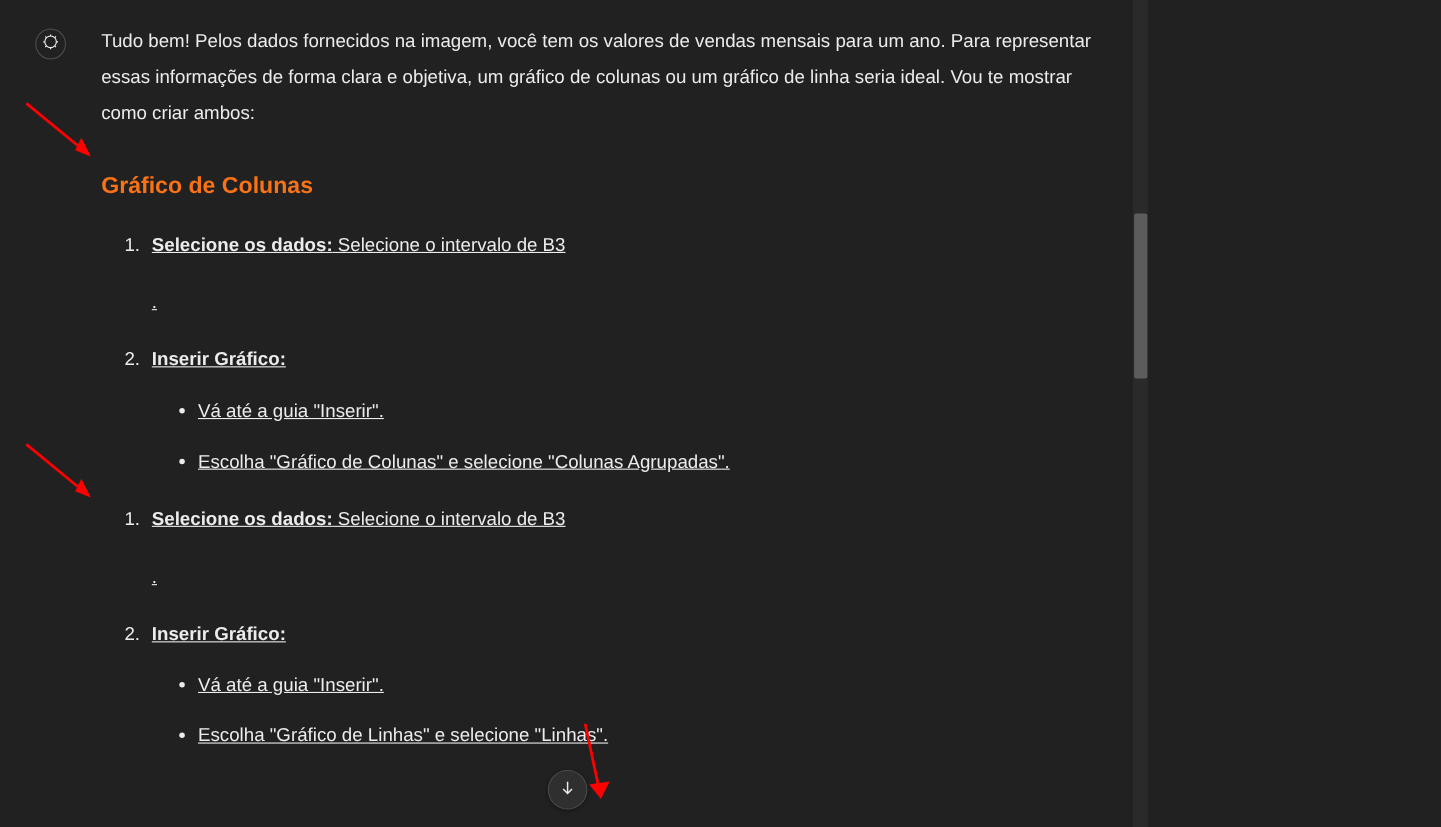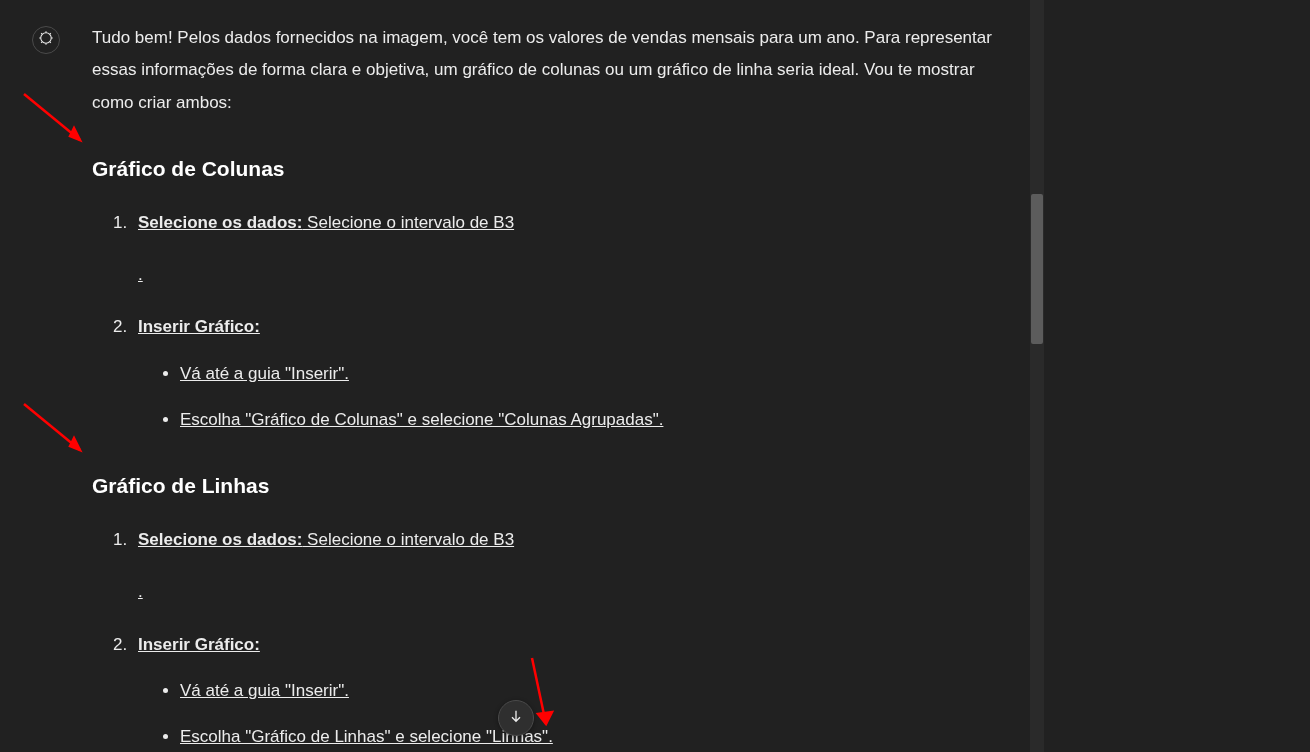--- a/index.html
+++ b/index.html
@@ -62,21 +62,21 @@
   }
 
   .intro {
     margin-bottom: 30px;
   }
 
   h2.section-heading {
     font-size: 21px;
     font-weight: 700;
     margin: 30px 0 18px 0;
-    color: #ffffff;
+    color: #f97316;
   }
 
   ol.steps {
     list-style: decimal;
     margin: 0 0 20px 0;
     padding-left: 40px;
     text-decoration: underline;
   }
 
   ol.steps > li {
@@ -194,21 +194,20 @@
           <span class="step-inline">
             <strong>Inserir Gráfico:</strong><span></span>
           </span>
           <ul class="sub">
             <li>Vá até a guia "Inserir".</li>
             <li>Escolha "Gráfico de Colunas" e selecione "Colunas Agrupadas".</li>
           </ul>
         </li>
       </ol>
 
-      <h2 class="section-heading">Gráfico de Linhas</h2>
       <ol class="steps">
         <li>
           <span class="step-inline">
             <strong>Selecione os dados:</strong><span> Selecione o intervalo de B3</span>
           </span>
           <div class="dot-line" style="margin-left:0;">.</div>
         </li>
         <li>
           <span class="step-inline">
             <strong>Inserir Gráfico:</strong><span></span>

